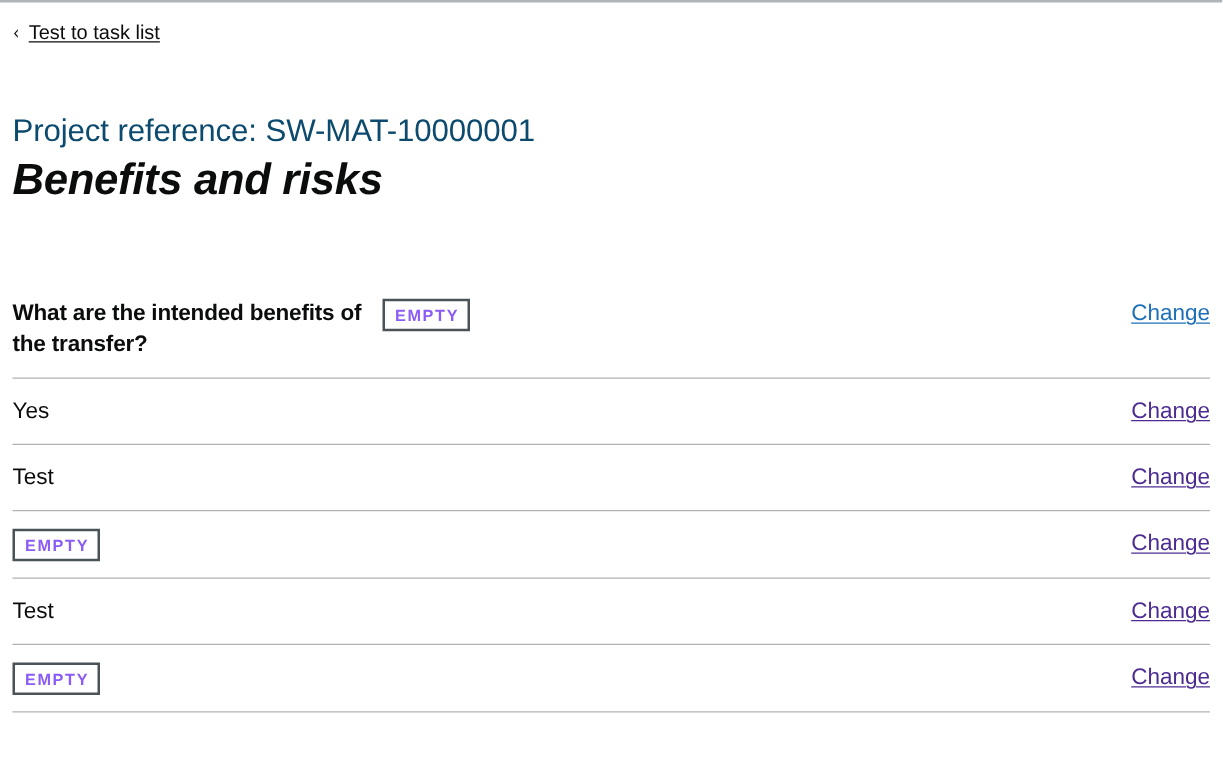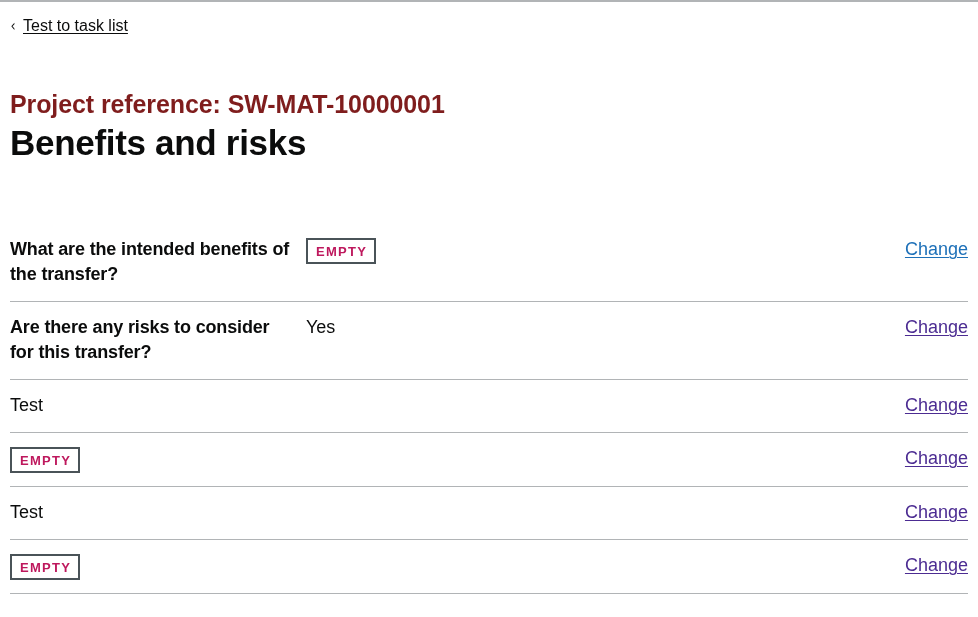--- a/index.html
+++ b/index.html
@@ -55,31 +55,32 @@
     text-decoration-thickness: 1px;
   }
 
   
   .heading-block {
     margin-top: 52px;
   }
   .caption {
     font-size: 25px;
     line-height: 32px;
-    color: #7f1d1d;
-    font-weight: 700;
+    color: #0c4a6e;
+    font-weight: 400;
     letter-spacing: -0.1px;
   }
   .page-title {
     font-size: 35px;
     line-height: 42px;
     font-weight: 700;
     color: #0b0c0c;
     margin: 2px 0 0 0;
     letter-spacing: -0.3px;
+    font-style: italic;
   }
 
   
   .summary-list {
     margin-top: 60px;
     width: 100%;
     border-collapse: collapse;
   }
   .summary-row {
     display: flex;
@@ -119,21 +120,21 @@
     text-decoration-thickness: 1px;
   }
   .change-link.visited {
     color: #4c2c92;
   }
 
   
   .tag-empty {
     display: inline-block;
     border: 2px solid #4a5358;
-    color: #be185d;
+    color: #8b5cf6;
     font-size: 13px;
     font-weight: 700;
     letter-spacing: 1.3px;
     line-height: 1;
     padding: 5px 7px 4px 8px;
     text-transform: uppercase;
     background: #ffffff;
     position: relative;
     top: 1px;
   }
@@ -157,21 +158,20 @@
     <h1 class="page-title">Benefits and risks</h1>
   </div>
 
   <div class="summary-list" id="summary-list">
       <div class="summary-row">
         <div class="sl-key">What are the intended benefits of the transfer?</div>
         <div class="sl-value"><span class="tag-empty">EMPTY</span></div>
         <div class="sl-actions"><a href="#" class="change-link">Change</a></div>
       </div>
       <div class="summary-row">
-        <div class="sl-key">Are there any risks to consider for this transfer?</div>
         <div class="sl-value">Yes</div>
         <div class="sl-actions"><a href="#" class="change-link visited">Change</a></div>
       </div>
       <div class="summary-row">
         <div class="sl-value">Test</div>
         <div class="sl-actions"><a href="#" class="change-link visited">Change</a></div>
       </div>
       <div class="summary-row">
         <div class="sl-value"><span class="tag-empty">EMPTY</span></div>
         <div class="sl-actions"><a href="#" class="change-link visited">Change</a></div>

